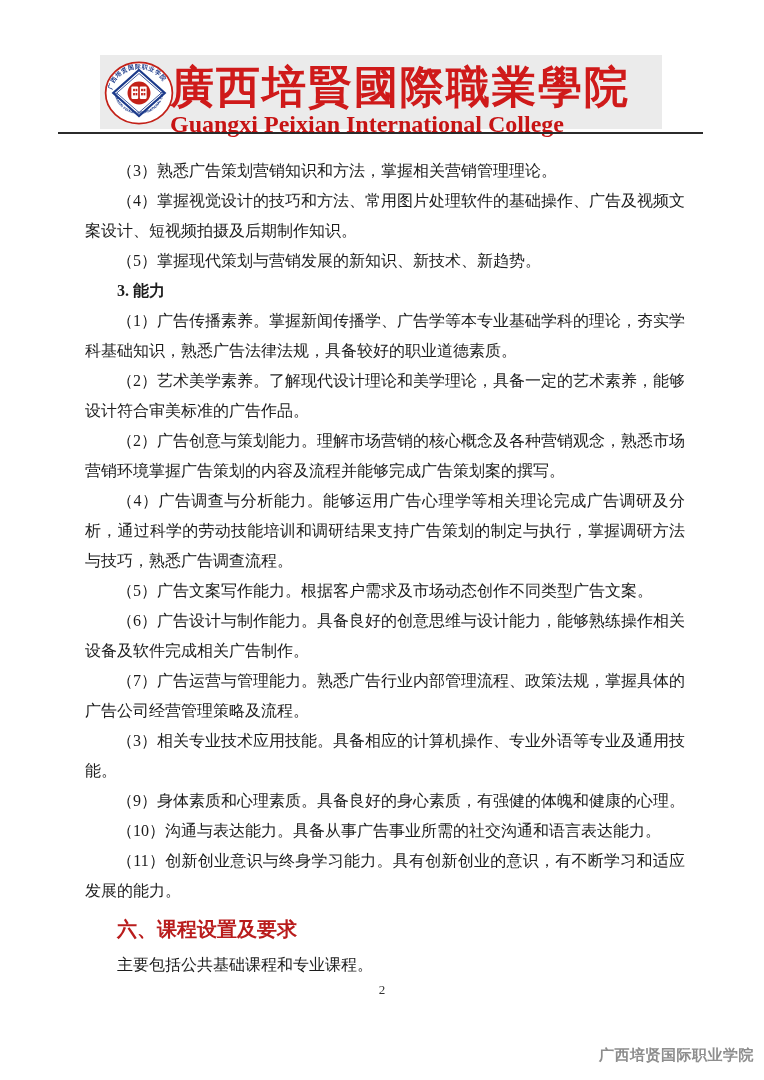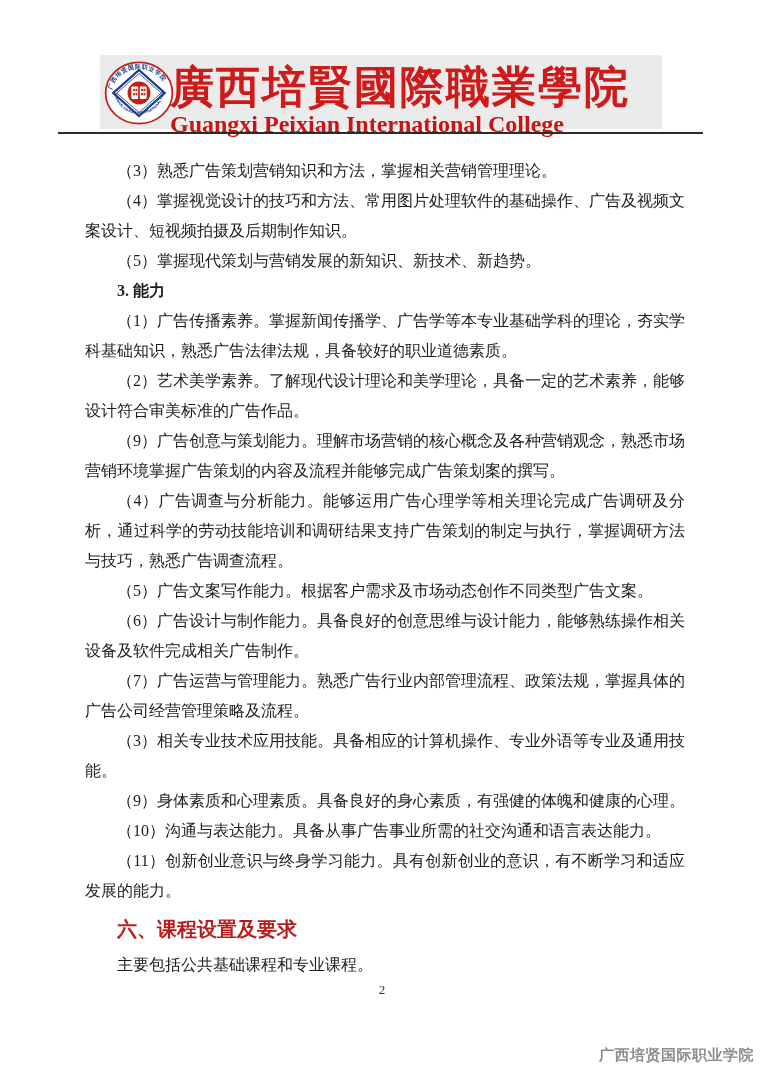--- a/index.html
+++ b/index.html
@@ -114,21 +114,21 @@
 
   <div class="header-rule"></div>
 
   <div class="doc-body" id="doc-body">
       <p class="">（3）熟悉广告策划营销知识和方法，掌握相关营销管理理论。</p>
       <p class="">（4）掌握视觉设计的技巧和方法、常用图片处理软件的基础操作、广告及视频文案设计、短视频拍摄及后期制作知识。</p>
       <p class="">（5）掌握现代策划与营销发展的新知识、新技术、新趋势。</p>
       <p class="bold">3. 能力</p>
       <p class="">（1）广告传播素养。掌握新闻传播学、广告学等本专业基础学科的理论，夯实学科基础知识，熟悉广告法律法规，具备较好的职业道德素质。</p>
       <p class="">（2）艺术美学素养。了解现代设计理论和美学理论，具备一定的艺术素养，能够设计符合审美标准的广告作品。</p>
-      <p class="">（9）广告创意与策划能力。理解市场营销的核心概念及各种营销观念，熟悉市场营销环境掌握广告策划的内容及流程并能够完成广告策划案的撰写。</p>
+      <p class="">（2）广告创意与策划能力。理解市场营销的核心概念及各种营销观念，熟悉市场营销环境掌握广告策划的内容及流程并能够完成广告策划案的撰写。</p>
       <p class="">（4）广告调查与分析能力。能够运用广告心理学等相关理论完成广告调研及分析，通过科学的劳动技能培训和调研结果支持广告策划的制定与执行，掌握调研方法与技巧，熟悉广告调查流程。</p>
       <p class="">（5）广告文案写作能力。根据客户需求及市场动态创作不同类型广告文案。</p>
       <p class="">（6）广告设计与制作能力。具备良好的创意思维与设计能力，能够熟练操作相关设备及软件完成相关广告制作。</p>
       <p class="">（7）广告运营与管理能力。熟悉广告行业内部管理流程、政策法规，掌握具体的广告公司经营管理策略及流程。</p>
       <p class="">（3）相关专业技术应用技能。具备相应的计算机操作、专业外语等专业及通用技能。</p>
       <p class="">（9）身体素质和心理素质。具备良好的身心素质，有强健的体魄和健康的心理。</p>
       <p class="">（10）沟通与表达能力。具备从事广告事业所需的社交沟通和语言表达能力。</p>
       <p class="">（11）创新创业意识与终身学习能力。具有创新创业的意识，有不断学习和适应发展的能力。</p>
       <p class="heading">六、课程设置及要求</p>
       <p class="">主要包括公共基础课程和专业课程。</p>

